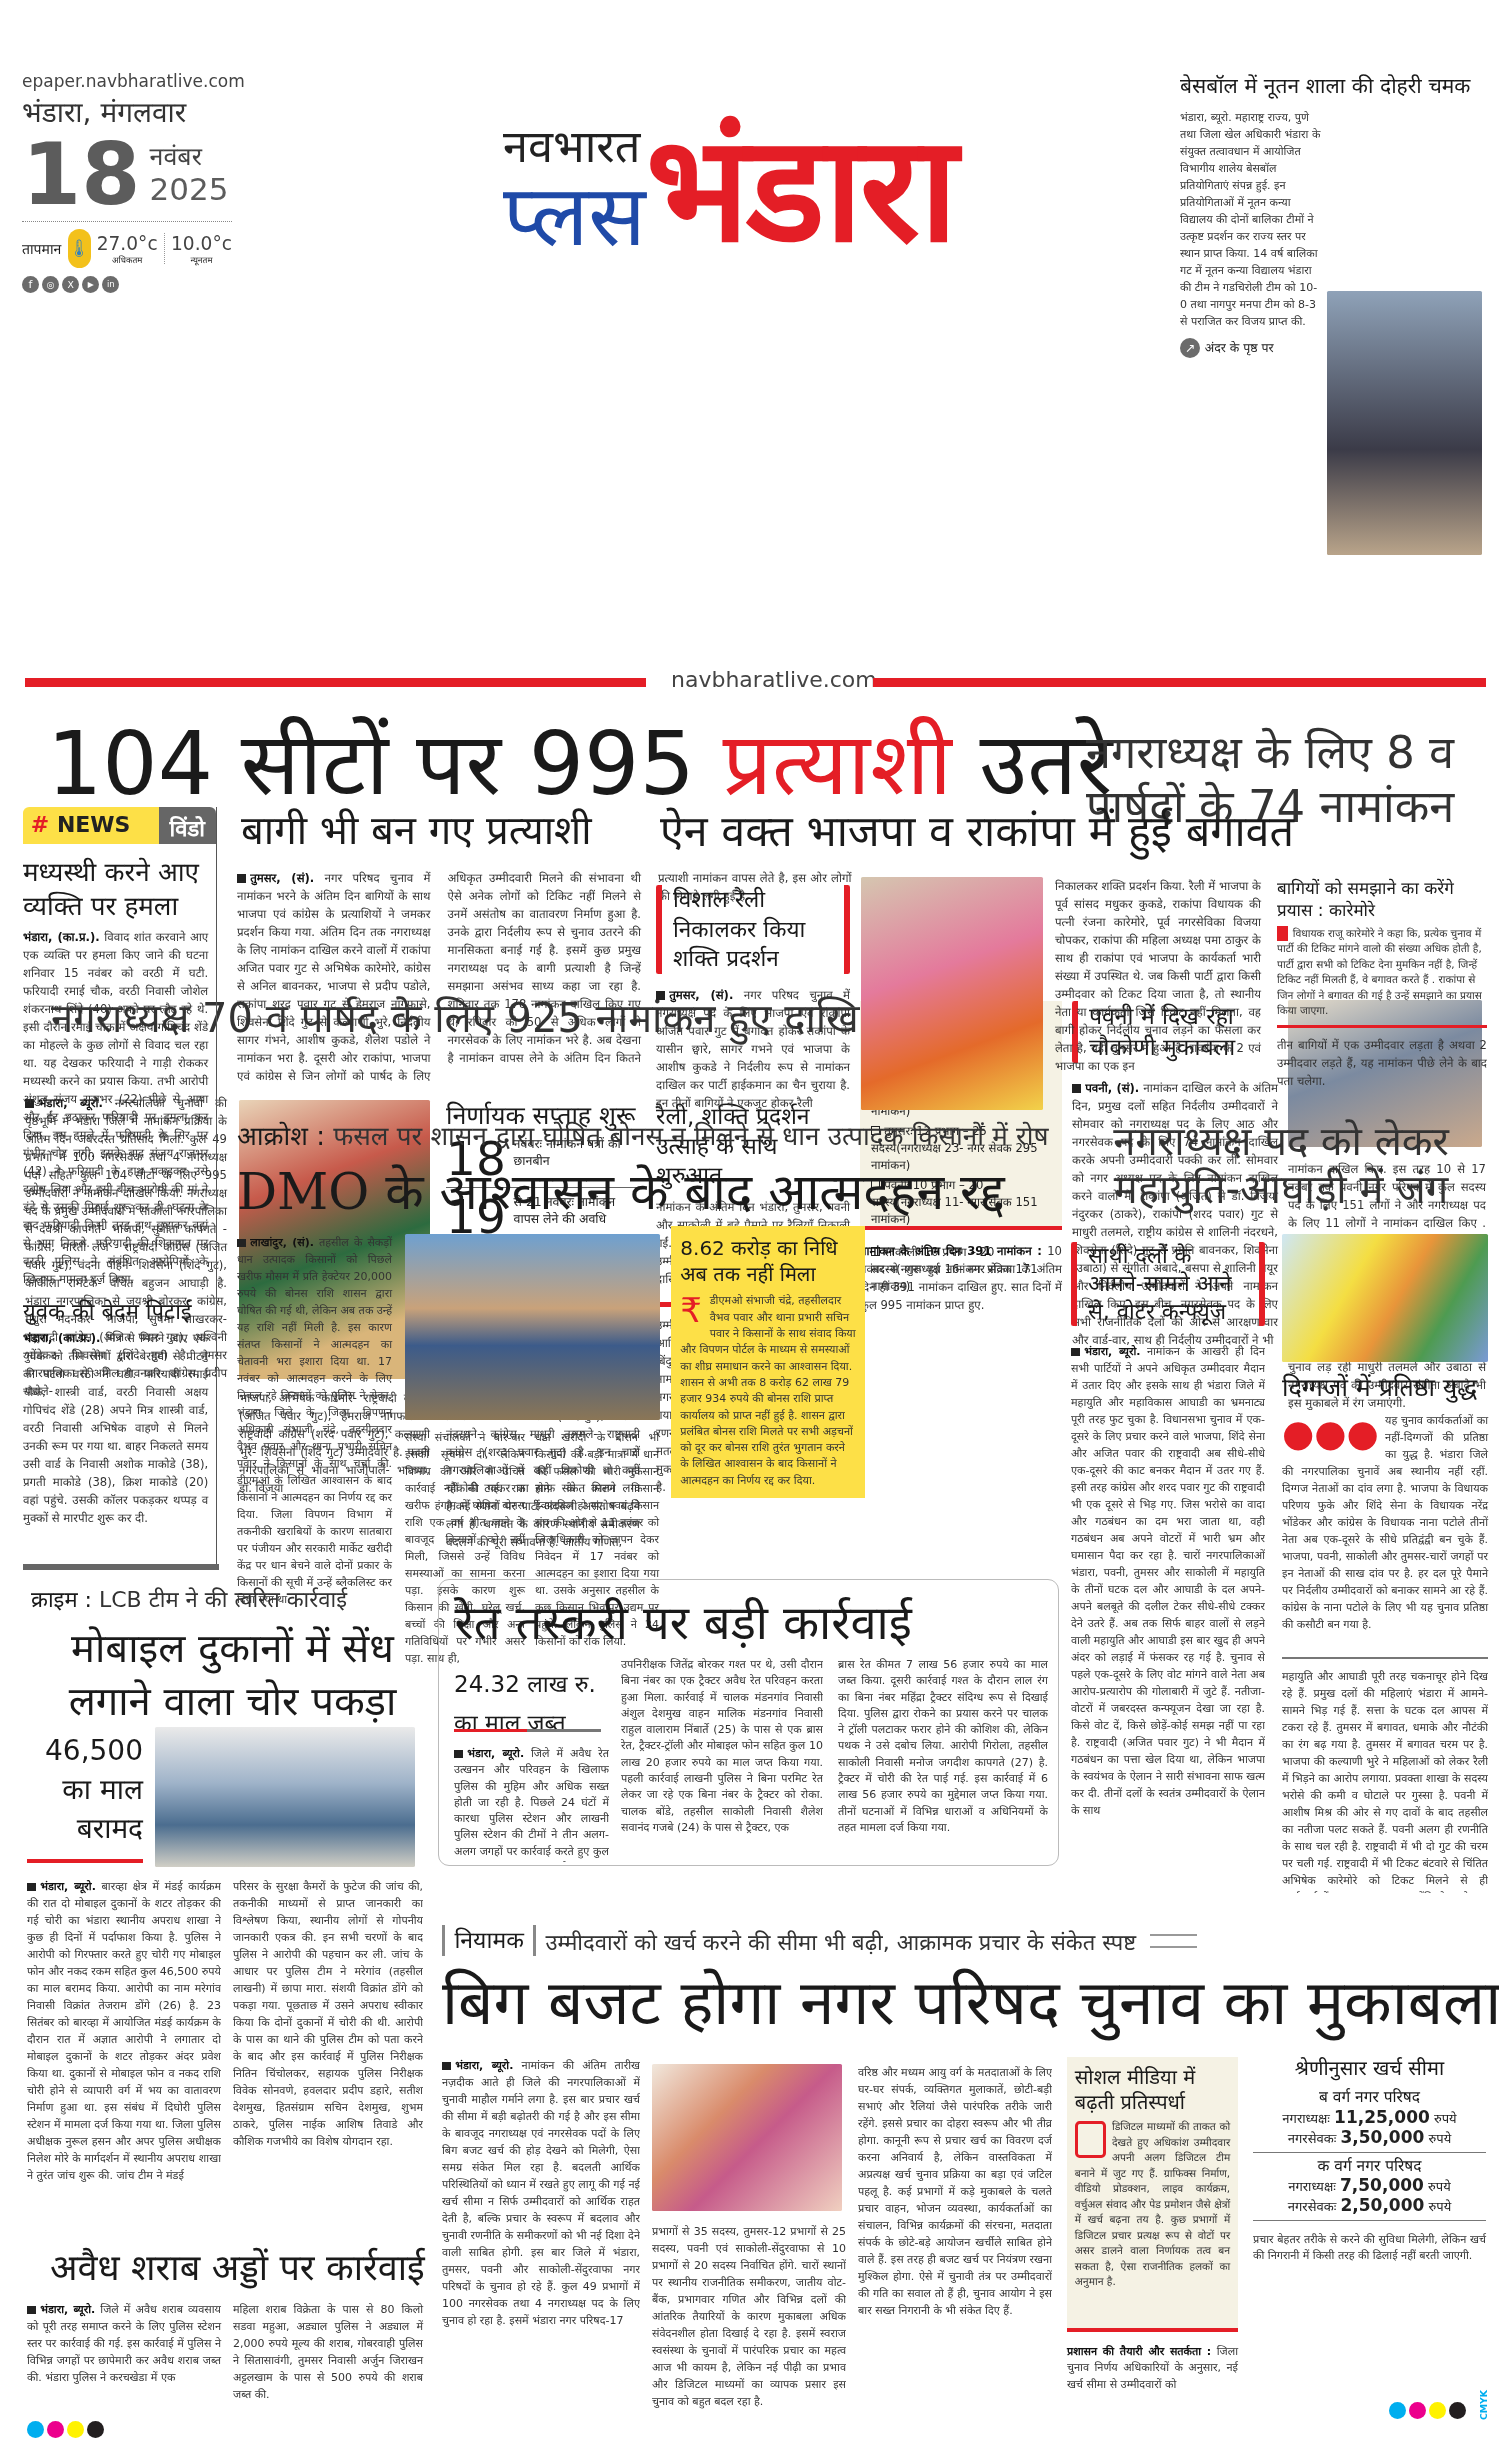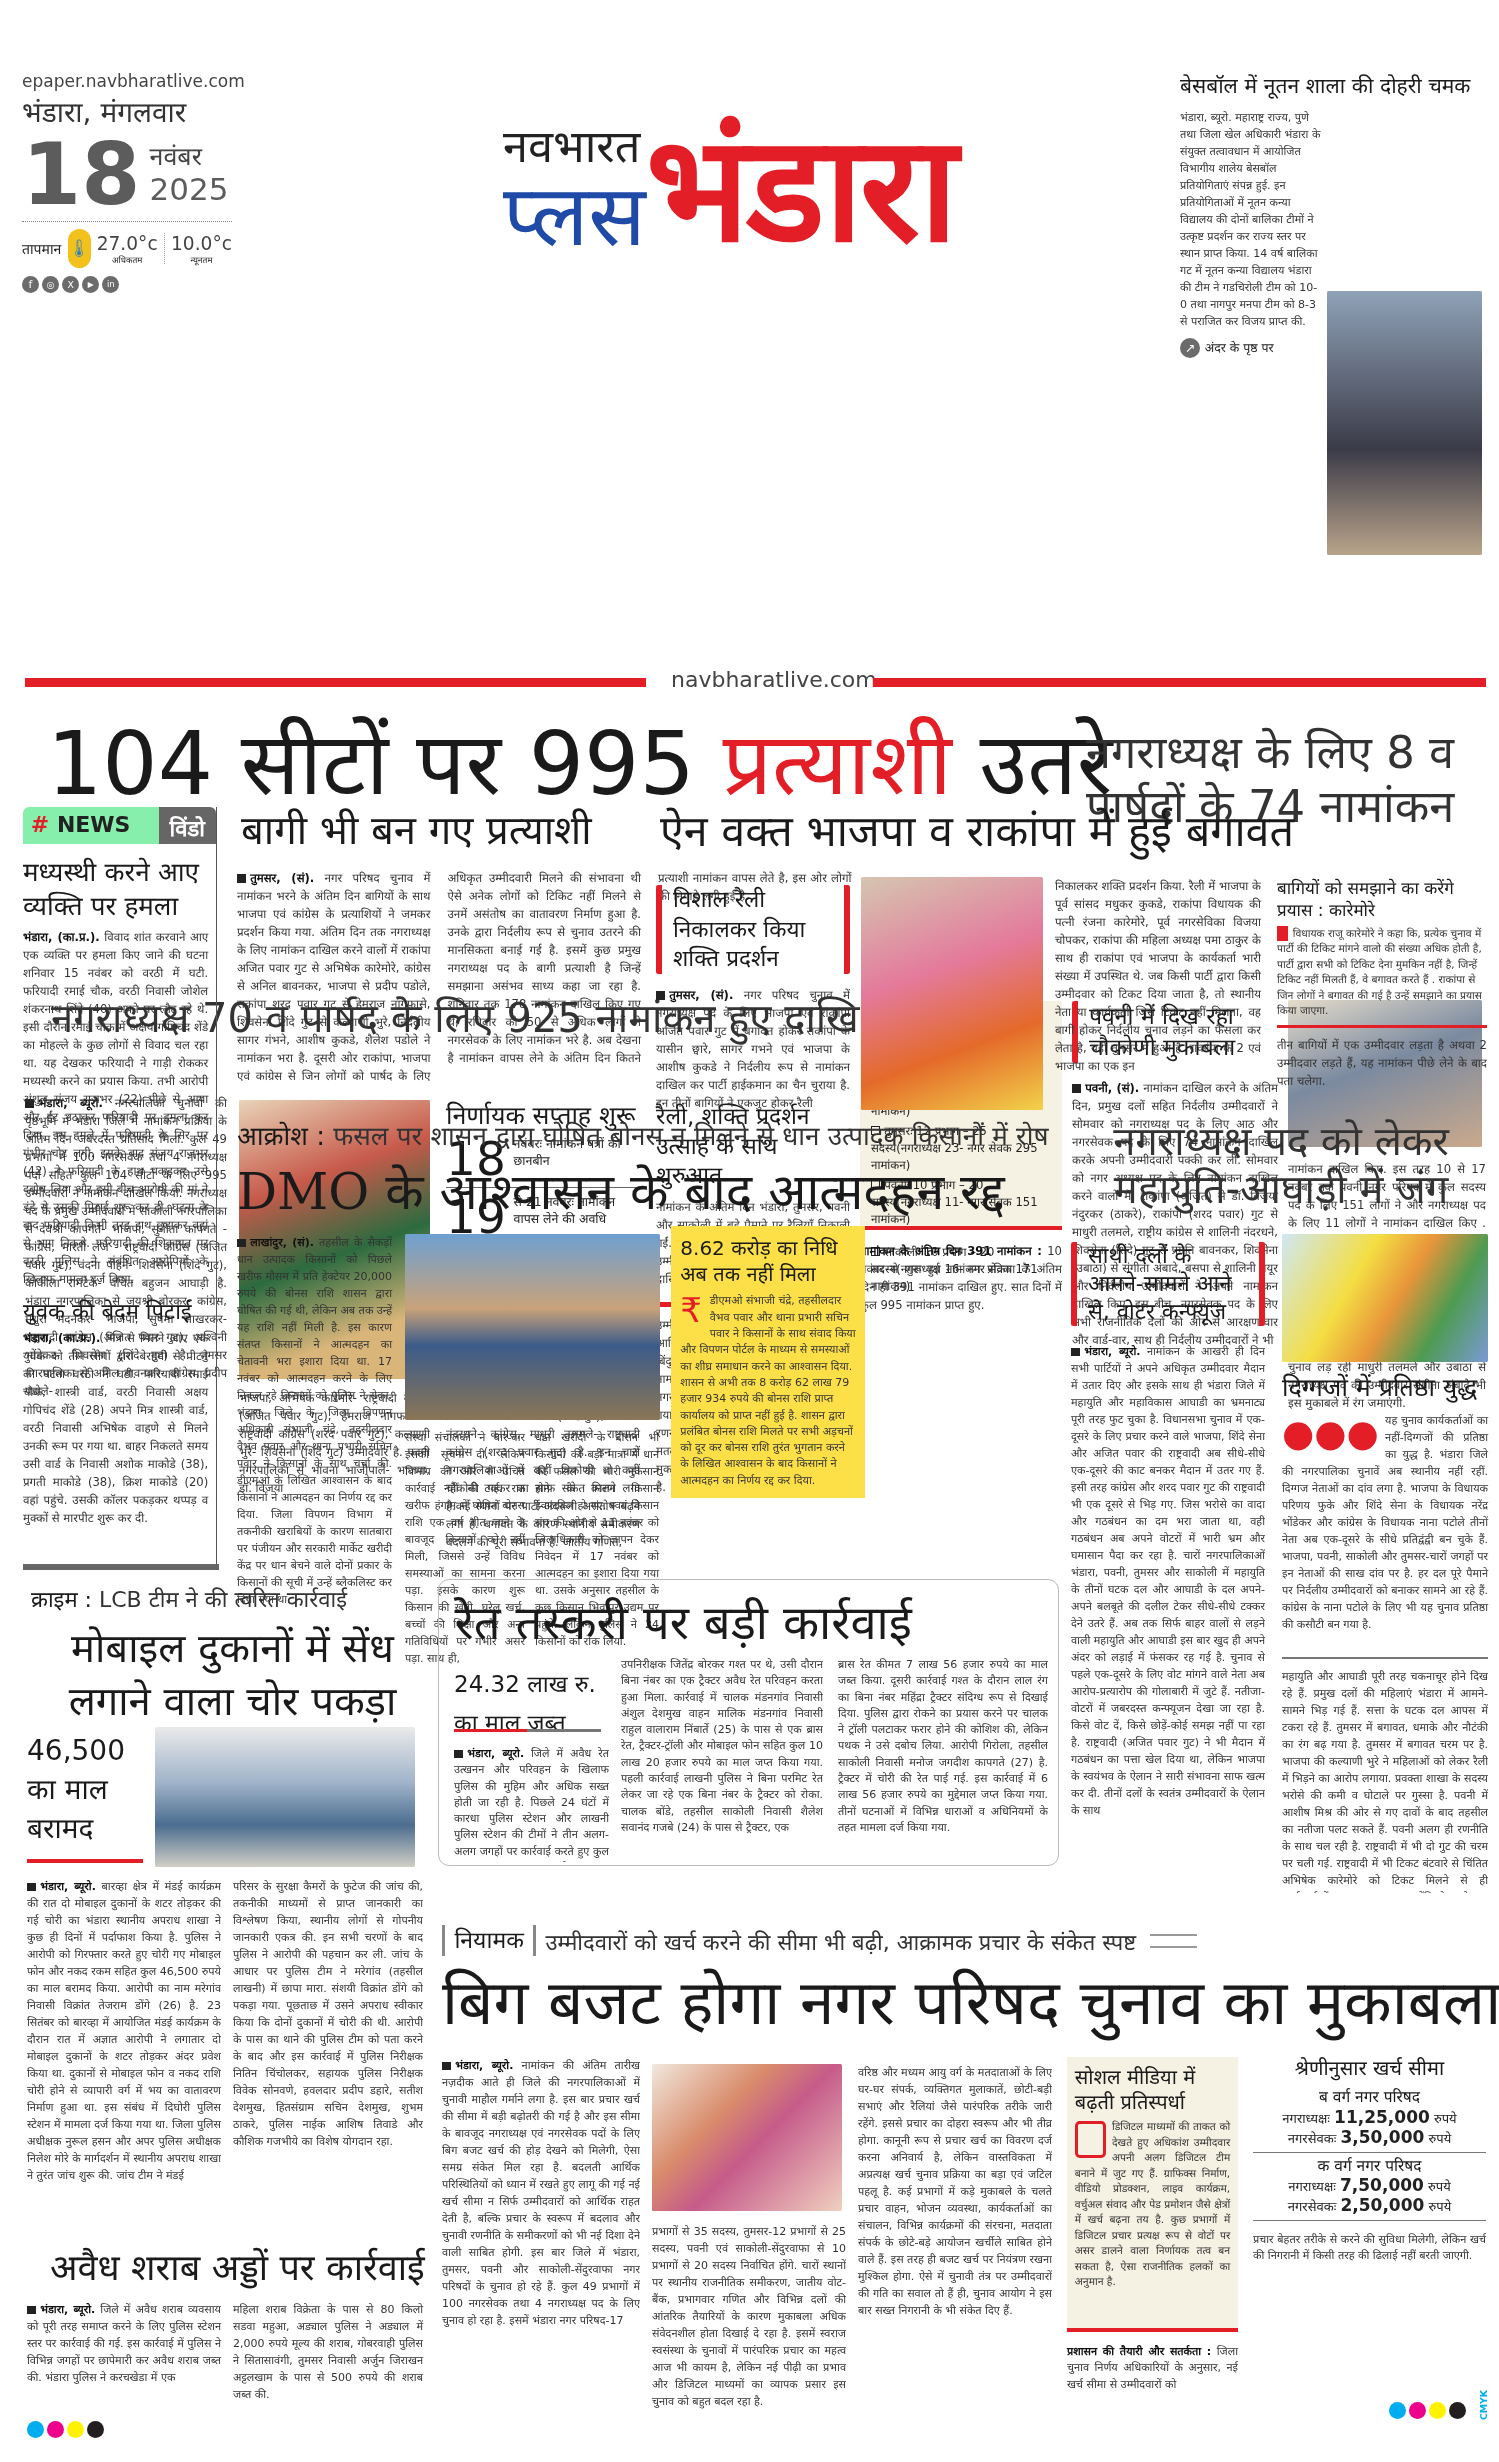--- a/index.html
+++ b/index.html
@@ -132,21 +132,21 @@
 <div class="abs hd" style="left:1086px;top:726px;width:404px;font-size:45px;line-height:54px;color:#333">नगराध्यक्ष के लिए 8 व पार्षदों के 74 नामांकन</div>
 <div class="abs redbar hd" style="left:1072px;top:1001px;width:210px;font-size:23px;line-height:31px">पवनी में दिख रहा चौकोणी मुकाबला</div>
 <div class="abs photo" style="left:1288px;top:1000px;width:194px;height:147px;background:linear-gradient(160deg,#e5dccb,#7b8aa0 45%,#caa98c)"></div>
 <div class="abs body" style="left:1072px;top:1079px;width:206px;font-size:11.6px;line-height:18px">
   <span class="sq"></span><b>पवनी, (सं).</b><span> नामांकन दाखिल करने के अंतिम दिन, प्रमुख दलों सहित निर्दलीय उम्मीदवारों ने सोमवार को नगराध्यक्ष पद के लिए आठ और नगरसेवक पद के लिए 74 नामांकन दाखिल करके अपनी उम्मीदवारी पक्की कर ली. सोमवार को नगर अध्यक्ष पद के लिए नामांकन दाखिल करने वालों में, राकांपा (अजित) से डॉ. विजया नंदुरकर (ठाकरे), राकांपा (शरद पवार) गुट से माधुरी तलमले, राष्ट्रीय कांग्रेस से शालिनी नंदरधने, शिवसेना (शिंदे) गुट से प्रगति बावनकर, शिवसेना (उबाठा) से संगीता अंबादे, बसपा से शालिनी मयूर और निर्दलीय उम्मीदवारों ने अपने नामांकन दाखिल किए. इस बीच, नगरसेवक पद के लिए सभी राजनीतिक दलों की ओर से आरक्षण-वार और वार्ड-वार, साथ ही निर्दलीय उम्मीदवारों ने भी</span>
 </div>
 <div class="abs body" style="left:1288px;top:1160px;width:198px;font-size:11.6px;line-height:18px">नामांकन दाखिल किए. इस तरह 10 से 17 नवंबर तक पवनी नगर परिषद में कुल सदस्य पद के लिए 151 लोगों ने और नगराध्यक्ष पद के लिए 11 लोगों ने नामांकन दाखिल किए . बीते दिन भाजपा की ओर से भावना भाजीपाले ने अपना नामांकन दाखिल किया और उनके नामांकन के दौरान किए गए शक्ति प्रदर्शन से साफ़ है कि डॉ. विजया नंदुरकर, शालिनी नंदरधने और प्रगति बावनकर के बीच कड़ा चौकोणी मुकाबला होगा. जनता के रुझान से यह भी साफ़ है कि राष्ट्रवादी (शरद पवार) गुट से चुनाव लड़ रही माधुरी तलमले और उबाठा से नगराध्यक्ष पद की उम्मीदवार संगीता अंबादे भी इस मुकाबले में रंग जमाएंगी.</div>
 
 <div class="abs" style="left:23px;top:807px;width:194px;height:761px;border-right:1.6px solid #555">
   <div style="display:flex;border-radius:6.2px 6.2px 0 0;overflow:hidden;height:37px">
-    <div style="background:#86efac;flex:1;font-size:22px;font-weight:bold;padding:4.7px 7.8px"><span class="red">#</span> <span>NEWS</span></div>
+    <div style="background:#fde047;flex:1;font-size:22px;font-weight:bold;padding:4.7px 7.8px"><span class="red">#</span> <span>NEWS</span></div>
     <div style="background:#666;color:#fff;font-size:22px;font-weight:bold;padding:4.7px 11px">विंडो</div>
   </div>
   <div class="hd" style="font-size:26px;line-height:34px;margin-top:11px">मध्यस्थी करने आए व्यक्ति पर हमला</div>
   <div class="body" style="font-size:11.6px;line-height:18px;padding-right:7.8px;margin-top:4.7px"><b>भंडारा, (का.प्र.).</b><span> विवाद शांत करवाने आए एक व्यक्ति पर हमला किए जाने की घटना शनिवार 15 नवंबर को वरठी में घटी. फरियादी रमाई चौक, वरठी निवासी जोशेल शंकरनाथ शिंदे (40) अपने घर लौट रहे थे. इसी दौरान रमाई चौक में अक्षय गोपिचंद शेंडे का मोहल्ले के कुछ लोगों से विवाद चल रहा था. यह देखकर फरियादी ने गाड़ी रोककर मध्यस्थी करने का प्रयास किया. तभी आरोपी अंशुल संजय राजभर (22) पीछे से आया और ईंट उठाकर फरियादी पर हमला कर दिया. इस हमले में फरियादी के सिर पर गंभीर चोट लगी. इसके बाद संजय राजभर (42) ने फरियादी के हाथ पकड़कर उसे दबोच लिया और इसी बीच आरोपी की मां ने डंडे से उसकी पिटाई शुरू कर दी. घटना के बाद फरियादी किसी तरह हाथ छुड़ाकर वहां से भाग निकले. फरियादी की शिकायत पर वरठी पुलिस ने संबंधित आरोपियों के खिलाफ मामला दर्ज किया.</span></div>
   <div class="hd" style="font-size:22px;margin-top:11px">युवक की बेदम पिटाई</div>
   <div class="body" style="font-size:11.6px;line-height:18px;padding-right:7.8px;margin-top:4.7px"><b>भंडारा, (का.प्र.).</b><span> मित्र से मिलने आए एक युवक को तीन लोगों द्वारा बेरहमी से पीटने की घटना वरठी में घटी. फरियादी रमाई चौक, शास्त्री वार्ड, वरठी निवासी अक्षय गोपिचंद शेंडे (28) अपने मित्र शास्त्री वार्ड, वरठी निवासी अभिषेक वाहणे से मिलने उनकी रूम पर गया था. बाहर निकलते समय उसी वार्ड के निवासी अशोक माकोडे (38), प्रगती माकोडे (38), क्रिश माकोडे (20) वहां पहुंचे. उसकी कॉलर पकड़कर थप्पड़ व मुक्कों से मारपीट शुरू कर दी.</span></div>
 </div>
 <div class="abs" style="left:23px;top:1564px;width:196px;height:6.2px;background:#666"></div>
 
 <div class="abs hd" style="left:241px;top:807px;font-size:40px">बागी भी बन गए प्रत्याशी</div>
@@ -193,21 +193,21 @@
 <div class="abs body" style="left:1282px;top:1412px;width:206px;font-size:11px;line-height:17px">
   <span class="red" style="float:left;font-size:37px;line-height:43px;margin-right:6.2px">●●●</span><span>यह चुनाव कार्यकर्ताओं का नहीं-दिग्गजों की प्रतिष्ठा का युद्ध है. भंडारा जिले की नगरपालिका चुनावें अब स्थानीय नहीं रहीं. दिग्गज नेताओं का दांव लगा है. भाजपा के विधायक परिणय फुके और शिंदे सेना के विधायक नरेंद्र भोंडेकर और कांग्रेस के विधायक नाना पटोले तीनों नेता अब एक-दूसरे के सीधे प्रतिद्वंद्वी बन चुके हैं. भाजपा, पवनी, साकोली और तुमसर-चारों जगहों पर इन नेताओं की साख दांव पर है. हर दल पूरे पैमाने पर निर्दलीय उम्मीदवारों को बनाकर सामने आ रहे हैं. कांग्रेस के नाना पटोले के लिए भी यह चुनाव प्रतिष्ठा की कसौटी बन गया है.</span>
 </div>
 <div class="abs rule-grey" style="left:1282px;top:1657px;width:206px"></div>
 <div class="abs body" style="left:1282px;top:1668px;width:206px;font-size:11px;line-height:17px;height:225px;overflow:hidden">महायुति और आघाडी पूरी तरह चकनाचूर होने दिख रहे हैं. प्रमुख दलों की महिलाएं भंडारा में आमने-सामने भिड़ गई हैं. सत्ता के घटक दल आपस में टकरा रहे हैं. तुमसर में बगावत, धमाके और नौटंकी का रंग बढ़ गया है. तुमसर में बगावत चरम पर है. भाजपा की कल्याणी भुरे ने महिलाओं को लेकर रैली में भिड़ने का आरोप लगाया. प्रवक्ता शाखा के सदस्य भरोसे की कमी व घोटाले पर गुस्सा है. पवनी में आशीष मिश्र की ओर से गए दावों के बाद तहसील का नतीजा पलट सकते हैं. पवनी अलग ही रणनीति के साथ चल रही है. राष्ट्रवादी में भी दो गुट की चरम पर चली गई. राष्ट्रवादी में भी टिकट बंटवारे से चिंतित अभिषेक कारेमोरे को टिकट मिलने से ही कार्यकर्ताओं का गुस्सा फूट पड़ा क्योंकि वे पहले राजू कारेमोरे के खिलाफ चुनाव में प्रचार कर चुके थे.</div>
 
 <div class="abs" style="left:31px;top:1583px;font-size:22px;white-space:nowrap;color:#333">
   <span class="red hd">क्राइम :</span><span> LCB टीम ने की त्वरित कार्रवाई</span>
 </div>
 <div class="abs hd" style="left:27px;top:1622px;width:411px;font-size:40px;line-height:53px;text-align:center">मोबाइल दुकानों में सेंध लगाने वाला चोर पकड़ा</div>
-<div class="abs hd" style="left:27px;top:1731px;width:116px;font-size:28px;line-height:39px;text-align:left">46,500 का माल बरामद</div>
+<div class="abs hd" style="left:27px;top:1731px;width:116px;font-size:28px;line-height:39px;text-align:right">46,500 का माल बरामद</div>
 <div class="abs rule-red" style="left:27px;top:1859px;width:116px;height:3.9px"></div>
 <div class="abs photo" style="left:155px;top:1727px;width:260px;height:140px;background:linear-gradient(180deg,#eaeaea,#9fb3c9 40%,#4b6d8f 70%,#d1cfc6)"></div>
 <div class="abs body" style="left:27px;top:1878px;width:194px;font-size:11px;line-height:17px;height:334px;overflow:hidden">
   <span class="sq"></span><b>भंडारा, ब्यूरो.</b><span> बारव्हा क्षेत्र में मंडई कार्यक्रम की रात दो मोबाइल दुकानों के शटर तोड़कर की गई चोरी का भंडारा स्थानीय अपराध शाखा ने कुछ ही दिनों में पर्दाफाश किया है. पुलिस ने आरोपी को गिरफ्तार करते हुए चोरी गए मोबाइल फोन और नकद रकम सहित कुल 46,500 रुपये का माल बरामद किया. आरोपी का नाम मरेगांव निवासी विक्रांत तेजराम डोंगे (26) है. 23 सितंबर को बारव्हा में आयोजित मंडई कार्यक्रम के दौरान रात में अज्ञात आरोपी ने लगातार दो मोबाइल दुकानों के शटर तोड़कर अंदर प्रवेश किया था. दुकानों से मोबाइल फोन व नकद राशि चोरी होने से व्यापारी वर्ग में भय का वातावरण निर्माण हुआ था. इस संबंध में दिघोरी पुलिस स्टेशन में मामला दर्ज किया गया था. जिला पुलिस अधीक्षक नुरूल हसन और अपर पुलिस अधीक्षक निलेश मोरे के मार्गदर्शन में स्थानीय अपराध शाखा ने तुरंत जांच शुरू की. जांच टीम ने मंडई</span>
 </div>
 <div class="abs body" style="left:233px;top:1878px;width:190px;font-size:11px;line-height:17px;height:334px;overflow:hidden">परिसर के सुरक्षा कैमरों के फुटेज की जांच की, तकनीकी माध्यमों से प्राप्त जानकारी का विश्लेषण किया, स्थानीय लोगों से गोपनीय जानकारी एकत्र की. इन सभी चरणों के बाद पुलिस ने आरोपी की पहचान कर ली. जांच के आधार पर पुलिस टीम ने मरेगांव (तहसील लाखनी) में छापा मारा. संशयी विक्रांत डोंगे को पकड़ा गया. पूछताछ में उसने अपराध स्वीकार किया कि दोनों दुकानों में चोरी की थी. आरोपी के पास का थाने की पुलिस टीम को पता करने के बाद और इस कार्रवाई में पुलिस निरीक्षक नितिन चिंचोलकर, सहायक पुलिस निरीक्षक विवेक सोनवणे, हवलदार प्रदीप डहारे, सतीश देशमुख, हितसंग्राम सचिन देशमुख, शुभम ठाकरे, पुलिस नाईक आशिष तिवाडे और कौशिक गजभीये का विशेष योगदान रहा.</div>
 
 <div class="abs" style="left:438px;top:1579px;width:621px;height:287px;border:1.6px solid #bbb;border-radius:11px">
   <div class="hd" style="position:absolute;left:15.5px;top:15.5px;font-size:47px;white-space:nowrap">रेत तस्करी पर बड़ी कार्रवाई</div>
 </div>

